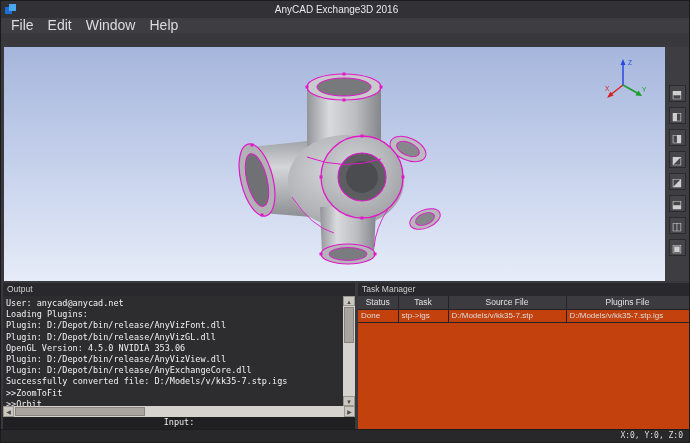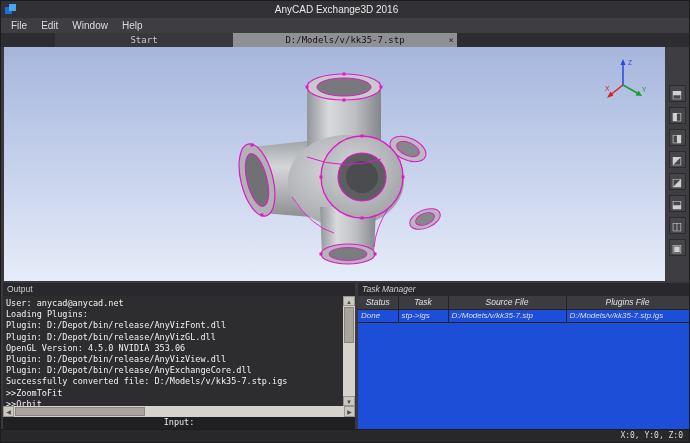--- a/index.html
+++ b/index.html
@@ -7,21 +7,21 @@
   body { font-family:"Liberation Sans", sans-serif; }
   .window { position:relative; width:690px; height:443px; background:#39393d; overflow:hidden; border:1px solid #1b1b1d; }
 
   
   .titlebar { position:absolute; top:0; left:0; right:0; height:17px; background:#323236; }
   .titlebar .title { position:absolute; left:0; right:17px; top:0; text-align:center; font-size:10px; color:#e9e9e9; line-height:17px; }
   .app-icon { position:absolute; left:4px; top:3px; width:12px; height:12px; }
 
   
   .menubar { position:absolute; top:17px; left:0; right:0; height:15px; background:#3e3e42; display:flex; align-items:center; padding-left:3px; }
-  .menu-item { font-size:10px; color:#dcdcdc; padding:0 7px; line-height:15px; cursor:default; }
+  .menu-item { font-size:14px; color:#dcdcdc; padding:0 7px; line-height:15px; cursor:default; }
 
   
   .tabbar { position:absolute; top:32px; left:0; right:0; height:14px; background:#2d2d31; display:flex; padding-left:54px; }
   .tab { font-size:9px; line-height:14px; text-align:center; font-family:"DejaVu Sans Mono", monospace; }
   .tab.start { width:178px; background:#38383c; color:#c9c9c9; }
   .tab.active { width:224px; background:#8f9094; color:#141414; position:relative; }
   .tab.active .tab-close { position:absolute; right:3px; top:0; font-size:9px; line-height:14px; color:#2c2c2c; }
 
   
   .viewport { position:absolute; top:46px; left:3px; width:663px; height:234px;
@@ -46,21 +46,21 @@
   .vscroll .track { flex:1; position:relative; }
   .vscroll .thumb { position:absolute; top:1px; left:1px; right:1px; height:36px; background:#a9a59e; border:1px solid #8a867e; }
   .hscroll { height:11px; background:#d6d3ce; display:flex; }
   .hscroll .arrow { width:11px; font-size:6px; color:#4c4c4c; text-align:center; line-height:11px; background:#cbc8c2; border:1px solid #9a978f; }
   .hscroll .track { flex:1; position:relative; }
   .hscroll .thumb { position:absolute; left:1px; top:1px; bottom:1px; width:130px; background:#a9a59e; border:1px solid #8a867e; }
   .input-row { height:13px; background:#202023; display:flex; align-items:center;flex-direction:column; }
   .input-row .lbl { font-size:8.5px; color:#eaeaea; padding:0 4px; font-family:"DejaVu Sans Mono", monospace; }
   .input-row input { flex:1; background:transparent; border:none; outline:none; color:#eaeaea; font-size:8.5px; font-family:"DejaVu Sans Mono", monospace; height:12px; }
 
-  .task-panel { position:absolute; left:357px; top:282px; width:331px; height:147px; background:#1d4ed8; display:flex; flex-direction:column;font-style:italic; }
+  .task-panel { position:absolute; left:357px; top:282px; width:331px; height:147px; background:#c2410c; display:flex; flex-direction:column; }
   .task-table { width:100%; border-collapse:collapse; table-layout:fixed; }
   .task-table th { background:#3c3c40; color:#e2e2e2; font-size:8.5px; font-weight:normal; height:13px;
     border-right:1px solid #232327; border-bottom:1px solid #232327; text-align:center; overflow:hidden; white-space:nowrap; }
   .task-table td { color:#dedede; font-size:8px; height:13px; padding:0 3px; border-right:1px solid #232327;
     border-bottom:1px solid #232327; overflow:hidden; white-space:nowrap; }
   .col-status { width:40px; } .col-task { width:50px; } .col-source { width:118px; } .col-output { width:123px; }
 
   
   .statusbar { position:absolute; left:0; right:0; bottom:0; height:13px; background:#28282b; border-top:1px solid #1c1c1e; }
   .statusbar .coords { position:absolute; right:6px; top:0; font-size:8px; color:#dddddd; line-height:12px; font-family:"DejaVu Sans Mono", monospace; }
@@ -78,27 +78,20 @@
     <div class="title">AnyCAD Exchange3D 2016</div>
   </div>
 
   <div class="menubar">
     <span class="menu-item">File</span>
     <span class="menu-item">Edit</span>
     <span class="menu-item">Window</span>
     <span class="menu-item">Help</span>
   </div>
 
-  <div class="tabbar">
-    <div class="tab start">Start</div>
-    <div class="tab active">
-      <span>D:/Models/v/kk35-7.stp</span>
-      <span class="tab-close">×</span>
-    </div>
-  </div>
 
   <div class="viewport">
     <svg class="model" width="663" height="234" viewBox="0 0 663 234">
       <defs>
         <linearGradient id="gV" x1="0" x2="1" y1="0" y2="0">
           <stop offset="0" stop-color="#93959a"></stop>
             <stop offset="0.3" stop-color="#d8dade"></stop>
           <stop offset="0.65" stop-color="#bcbec2"></stop>
             <stop offset="1" stop-color="#84868b"></stop>
         </linearGradient>

